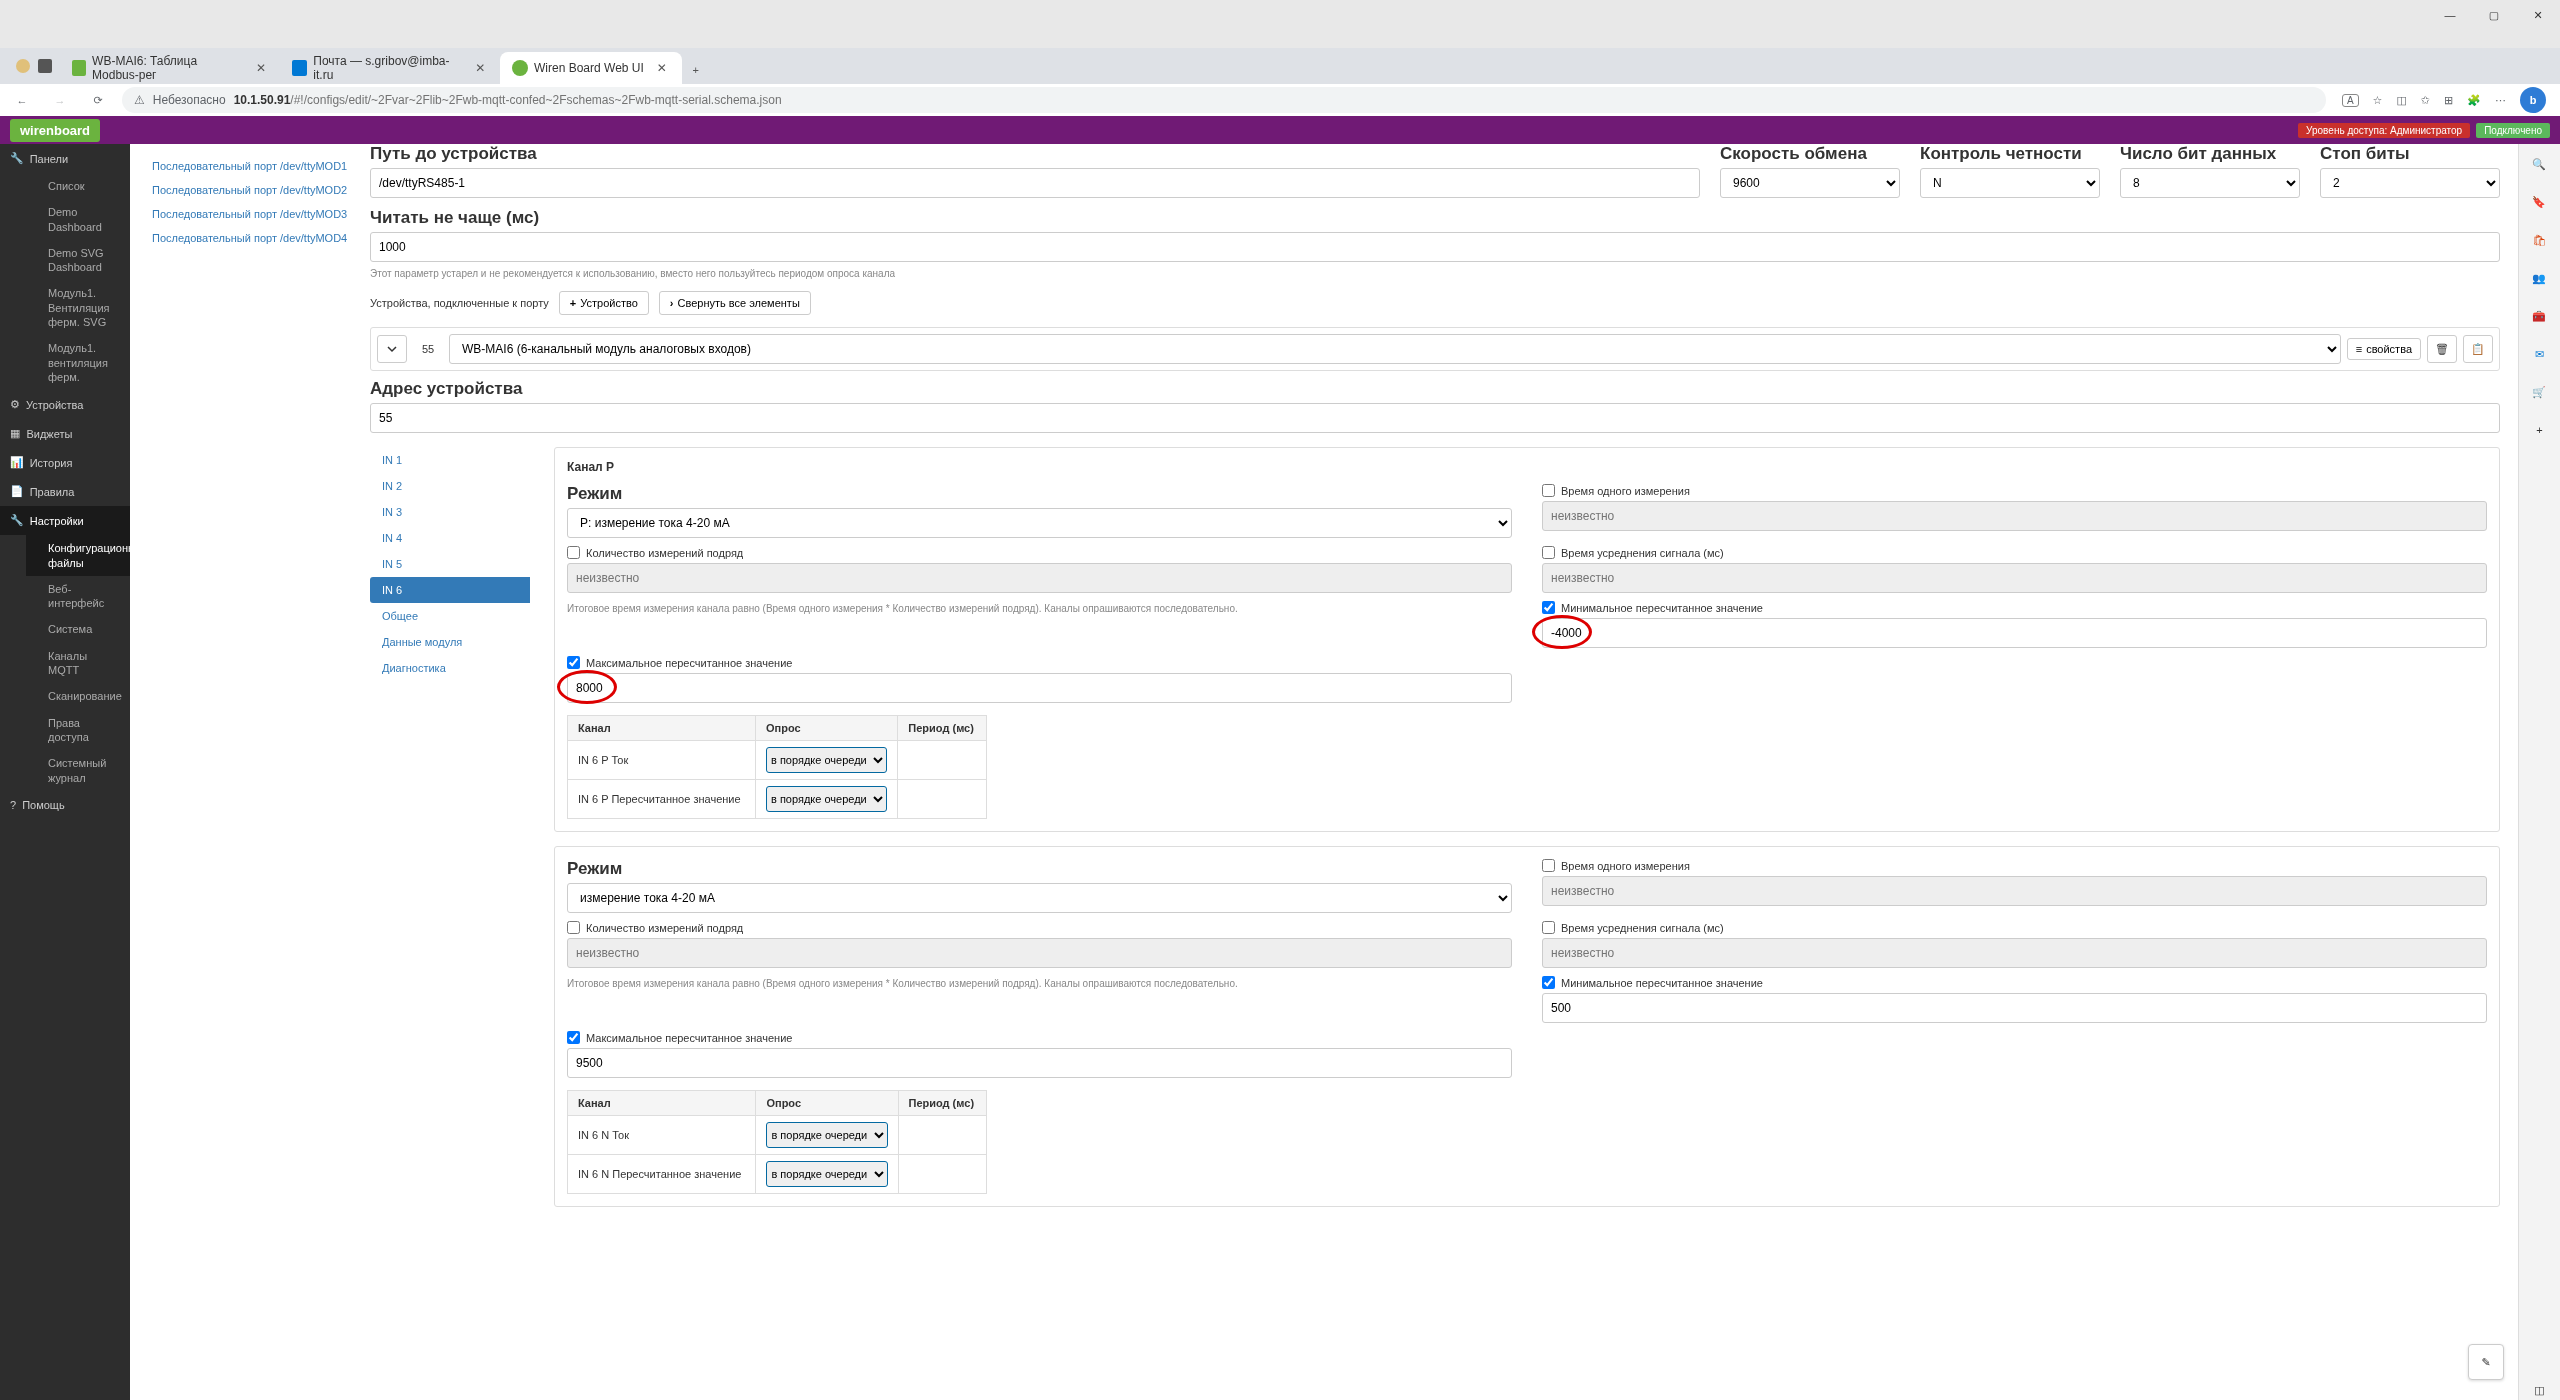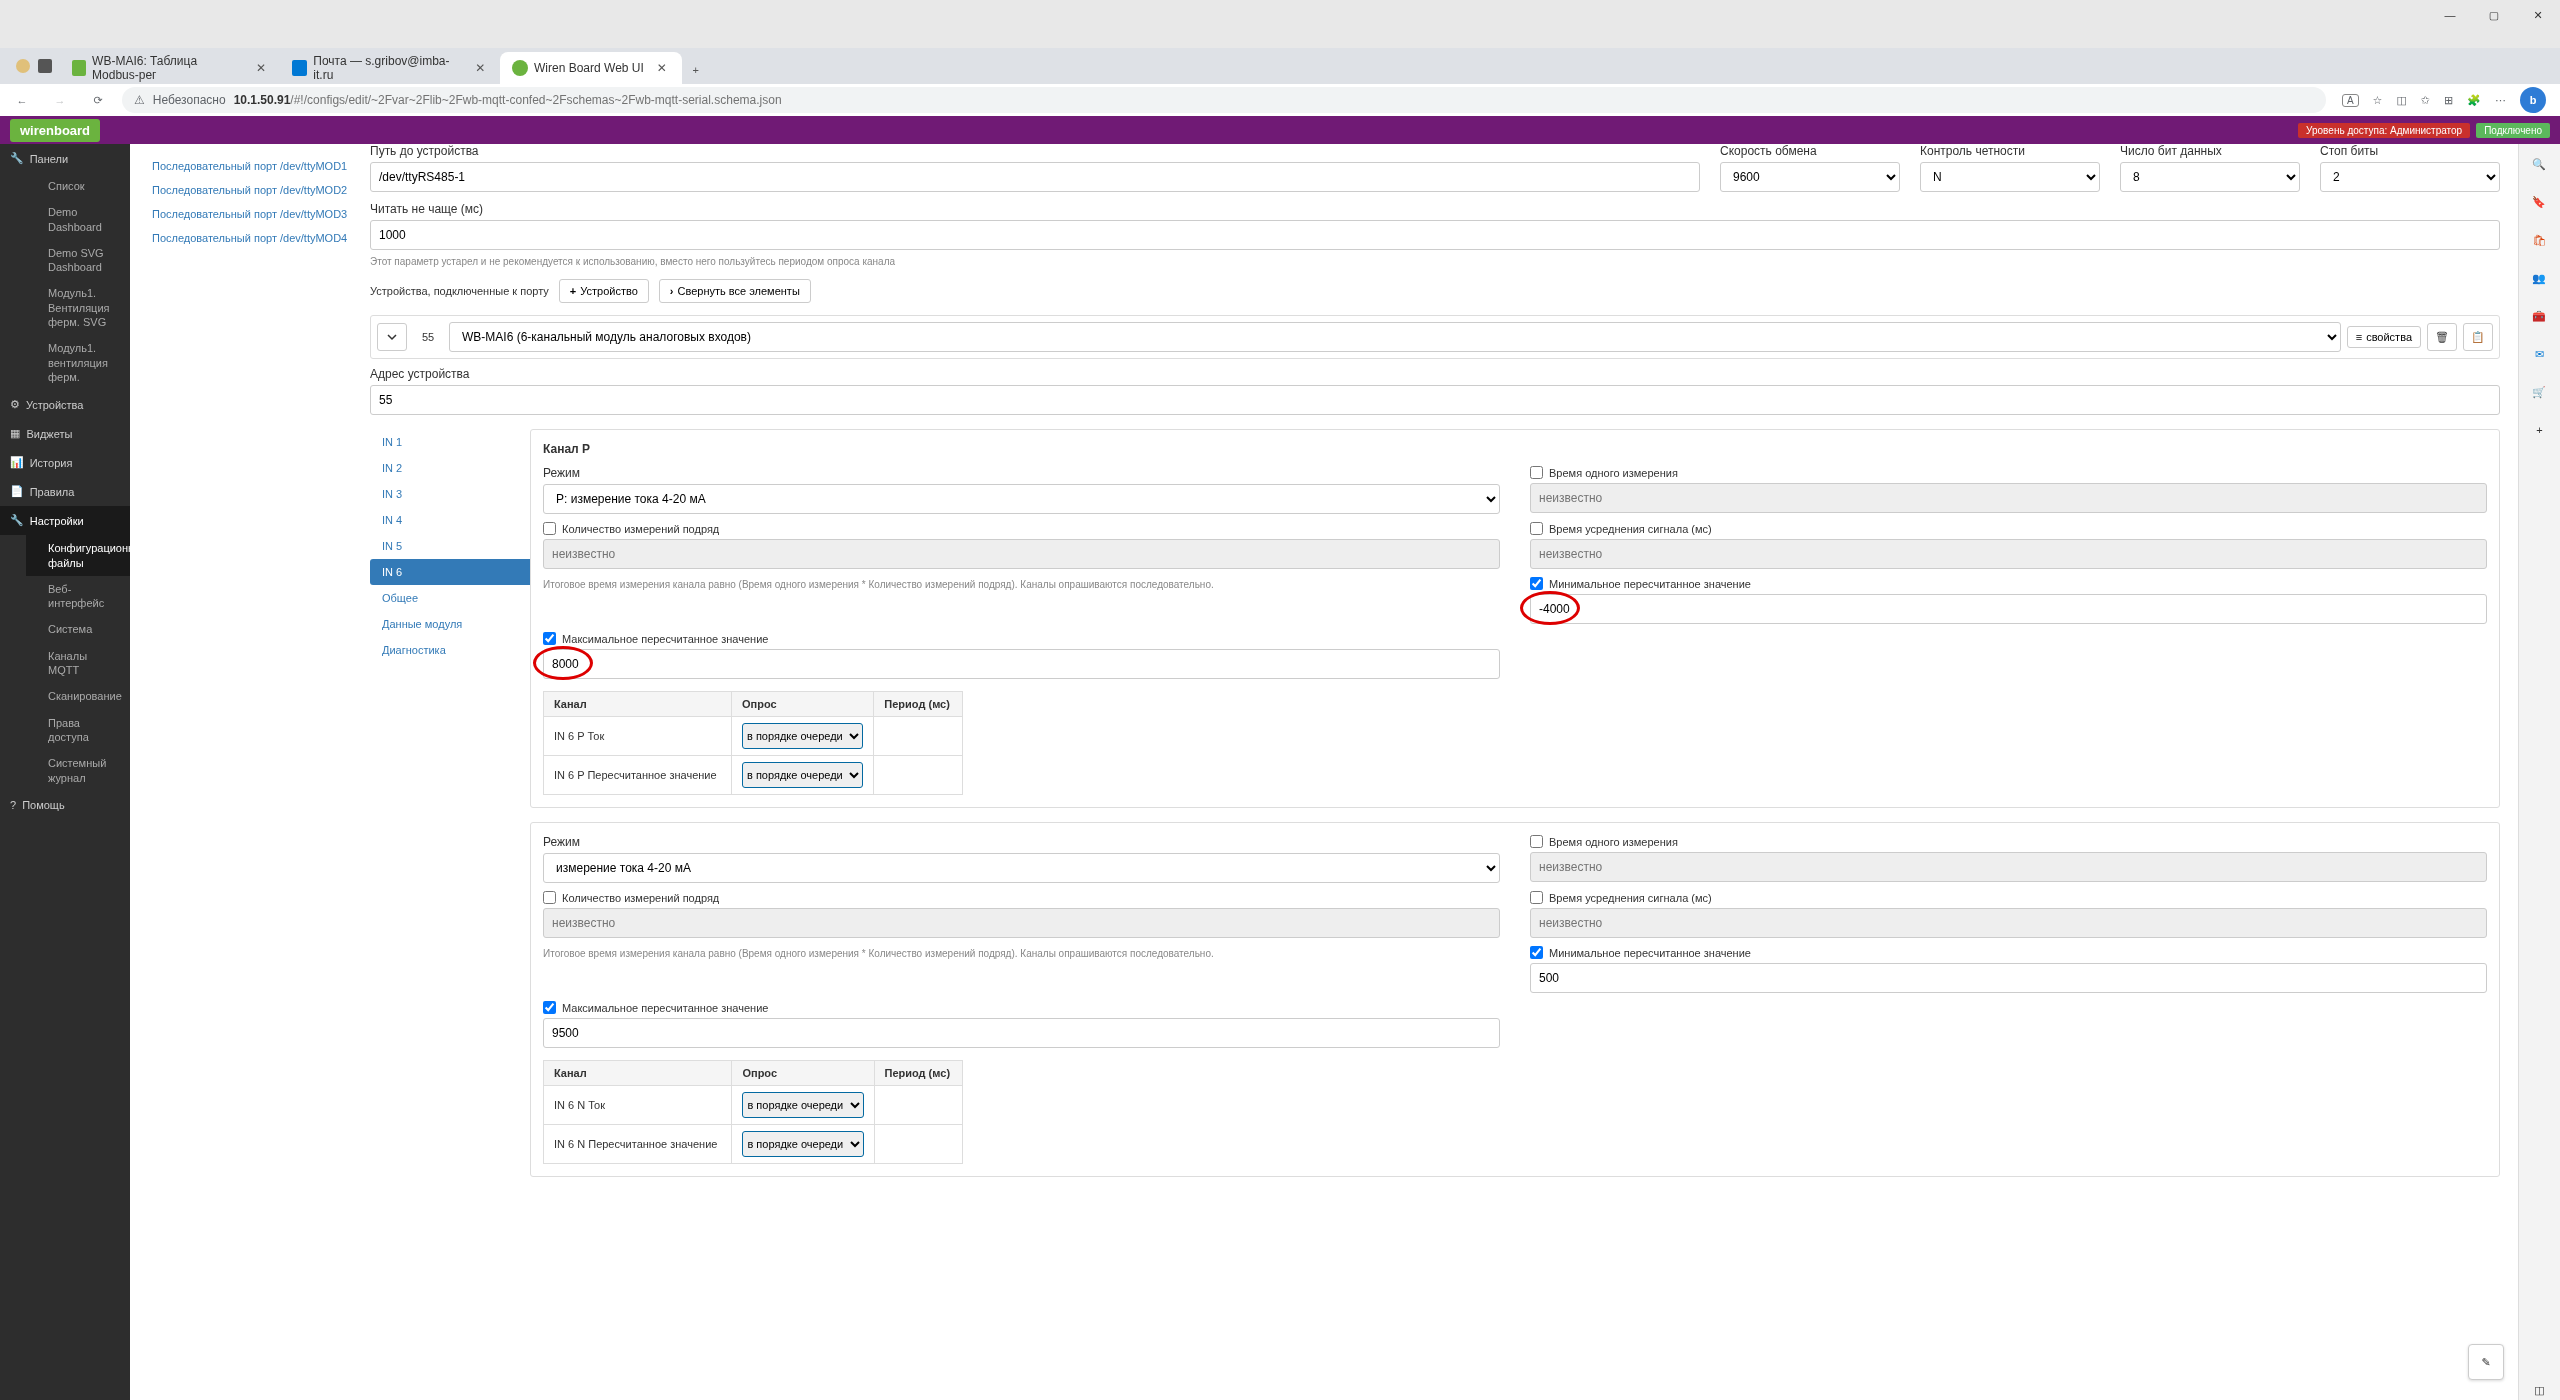--- a/index.html
+++ b/index.html
@@ -39,35 +39,35 @@
 
 .content-wrap { flex: 1; display: flex; background: #fff; overflow: hidden; }
 .ports-sidebar { width: 240px; padding: 10px 0 10px 18px; border-right: 0; flex-shrink: 0; }
 .port-link { color: #337ab7; padding: 6px 4px; cursor: pointer; font-size: 11px; }
 
 .main-content { flex: 1; overflow-y: auto; padding: 0 18px 40px 0; position: relative; }
 .form-row { display: flex; gap: 20px; margin-bottom: 10px; }
 .form-group { display: flex; flex-direction: column; gap: 4px; }
 .form-group.grow { flex: 1; }
 .form-group.w180 { width: 180px; }
-.form-label { font-size: 12px; color: #333; }
+.form-label { font-size: 17px; color: #333; font-weight: bold; }
 .form-input { height: 30px; border: 1px solid #ccc; border-radius: 3px; padding: 0 8px; font-size: 12px; background: #fff; width: 100%; }
 .form-input:disabled { background: #eee; }
 .help-text { font-size: 10px; color: #888; margin-top: 2px; }
 
 .toolbar { display: flex; align-items: center; gap: 10px; margin: 12px 0; font-size: 11px; }
 .btn { border: 1px solid #ccc; background: #fff; padding: 5px 10px; border-radius: 3px; cursor: pointer; font-size: 11px; display: inline-flex; align-items: center; gap: 4px; }
 .btn-sm { padding: 4px 8px; }
 
 .device-bar { display: flex; align-items: center; gap: 6px; margin-bottom: 8px; border: 1px solid #ddd; border-radius: 3px; padding: 6px; }
 .device-addr { width: 30px; text-align: center; }
 .device-select { flex: 1; }
 .icon-btn { width: 30px; height: 28px; border: 1px solid #ccc; border-radius: 3px; display: flex; align-items: center; justify-content: center; cursor: pointer; background: #fff; }
 
-.two-col { display: flex; gap: 0; }
+.two-col { display: flex; gap: 24px; }
 .tabs-col { width: 160px; flex-shrink: 0; }
 .tab-item { padding: 7px 12px; color: #337ab7; cursor: pointer; font-size: 11px; border-radius: 3px 0 0 3px; }
 .tab-item.active { background: #337ab7; color: #fff; }
 .content-col { flex: 1; }
 
 .channel-section { border: 1px solid #ddd; border-radius: 3px; padding: 12px; margin-bottom: 14px; }
 .channel-title { font-size: 12px; margin-bottom: 10px; font-weight: bold; }
 .channel-grid { display: grid; grid-template-columns: 1fr 1fr; gap: 8px 30px; }
 .check-field { display: flex; align-items: center; gap: 6px; font-size: 11px; }
 

